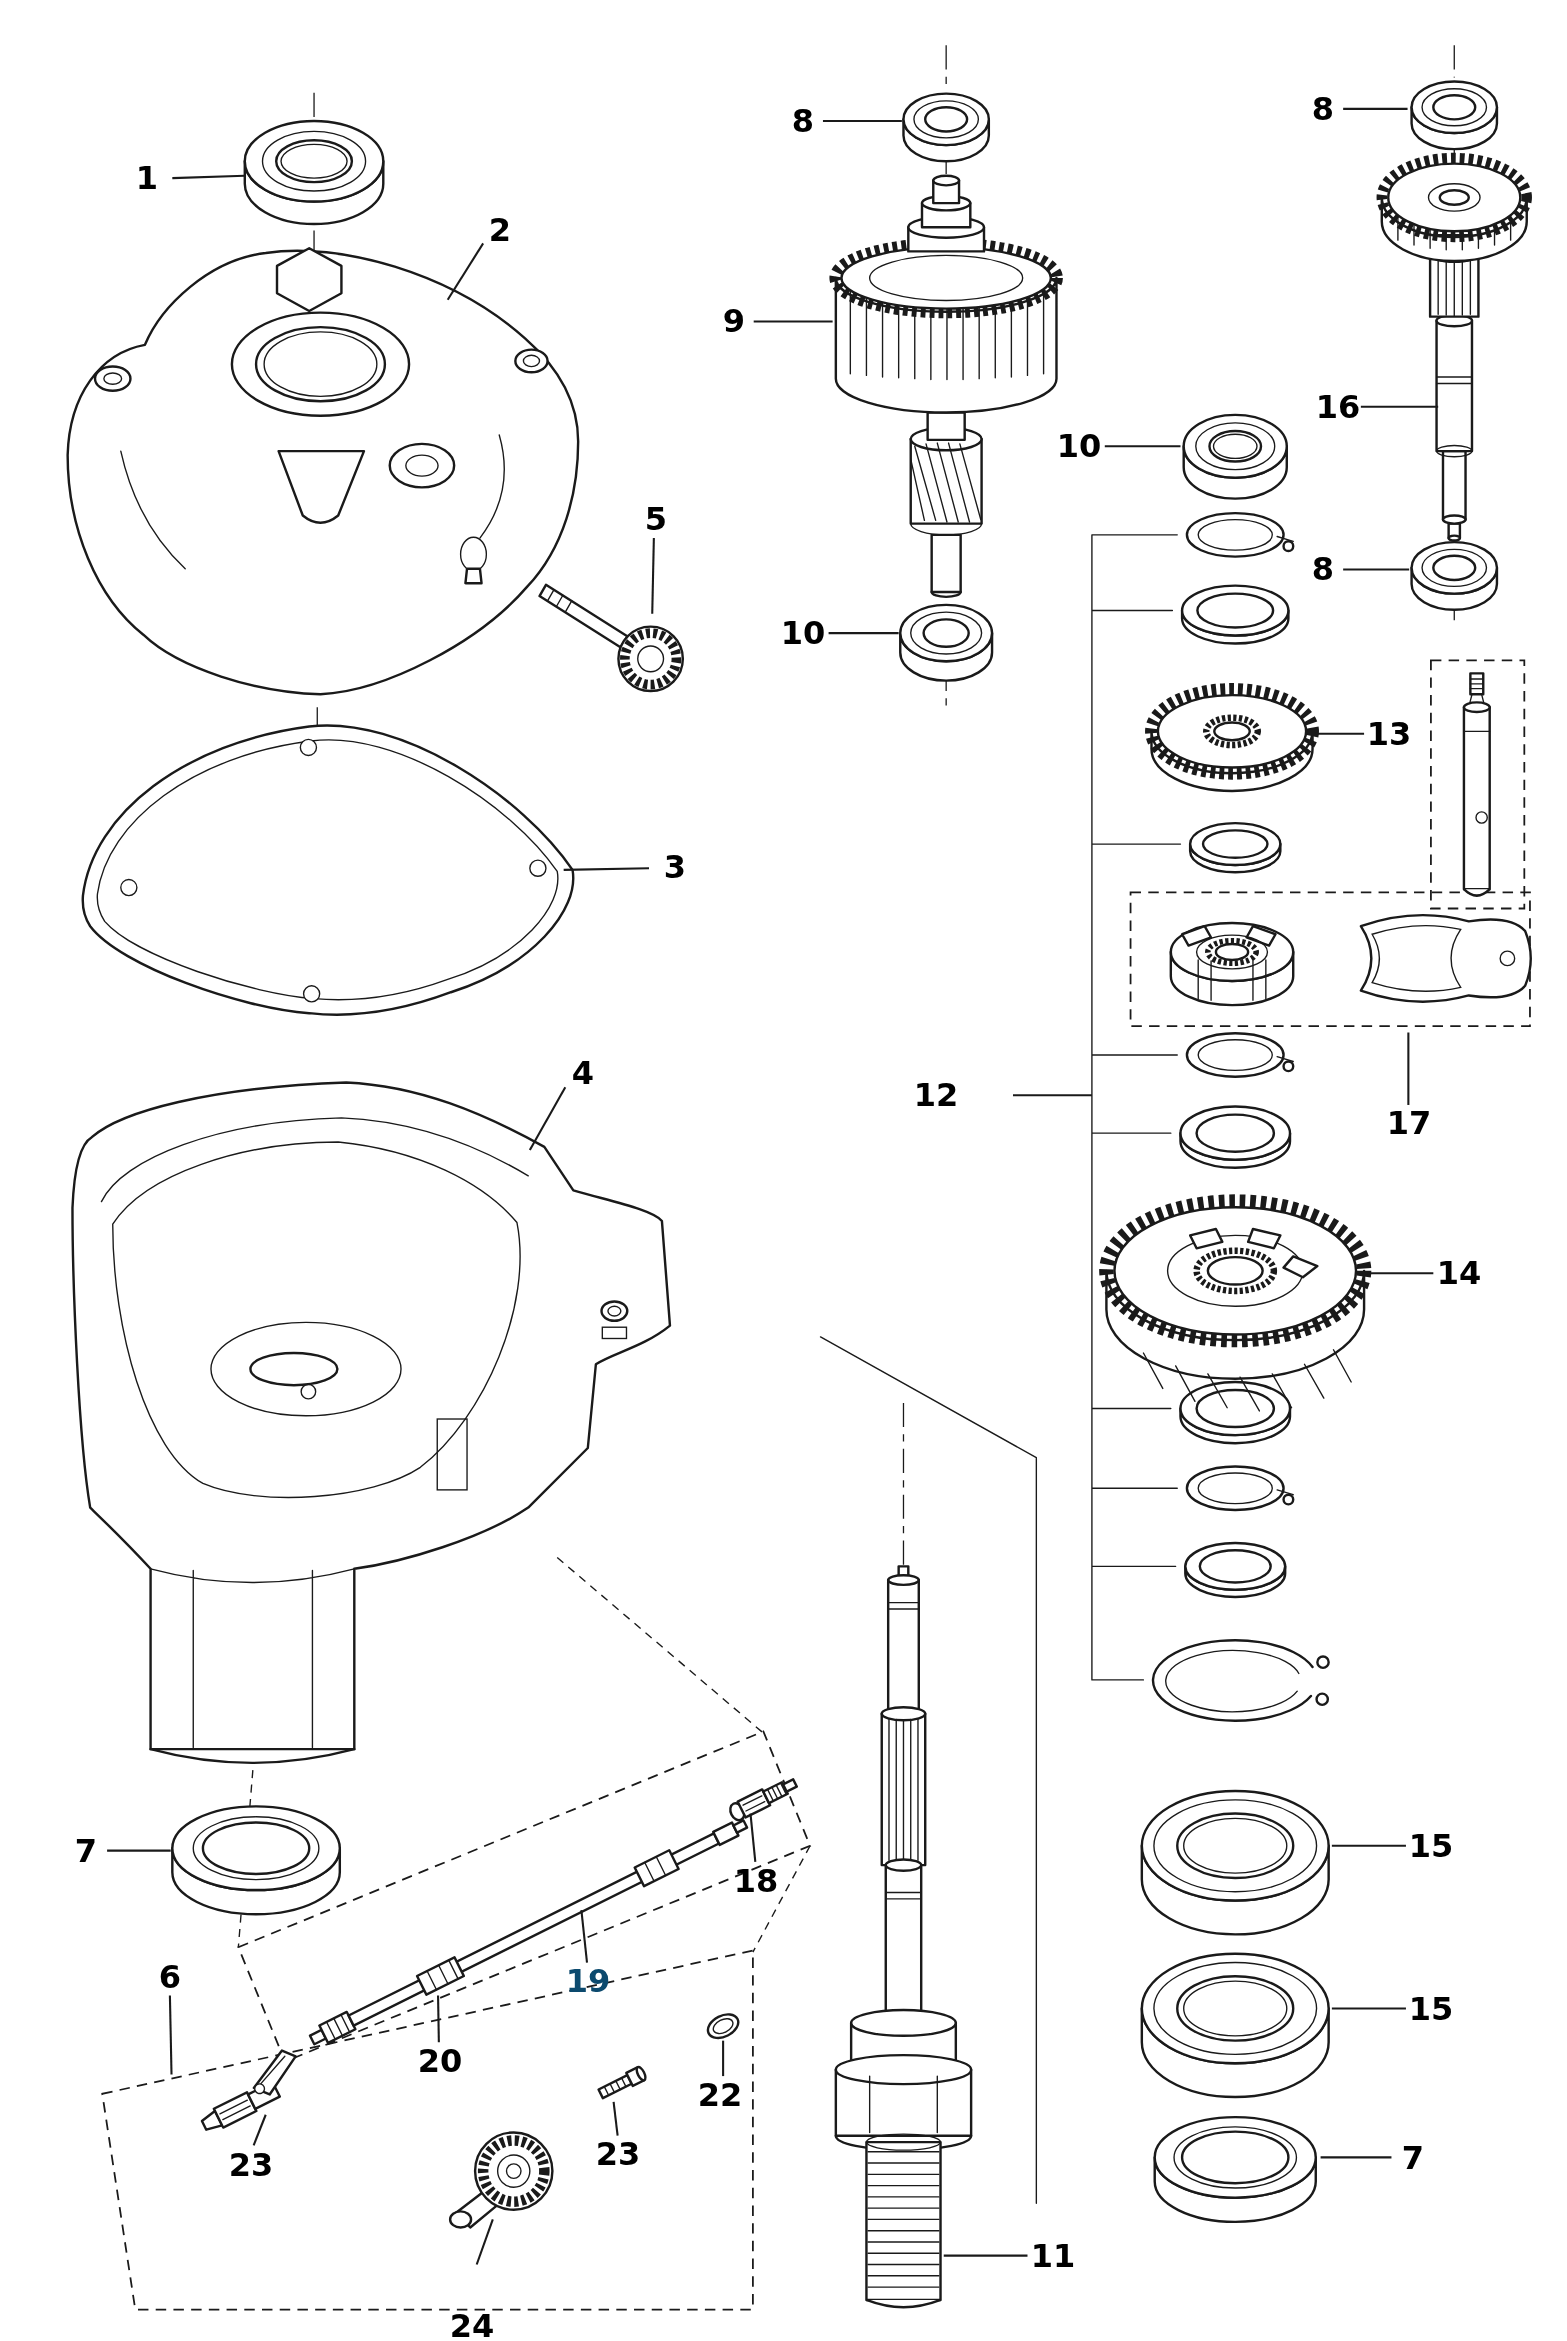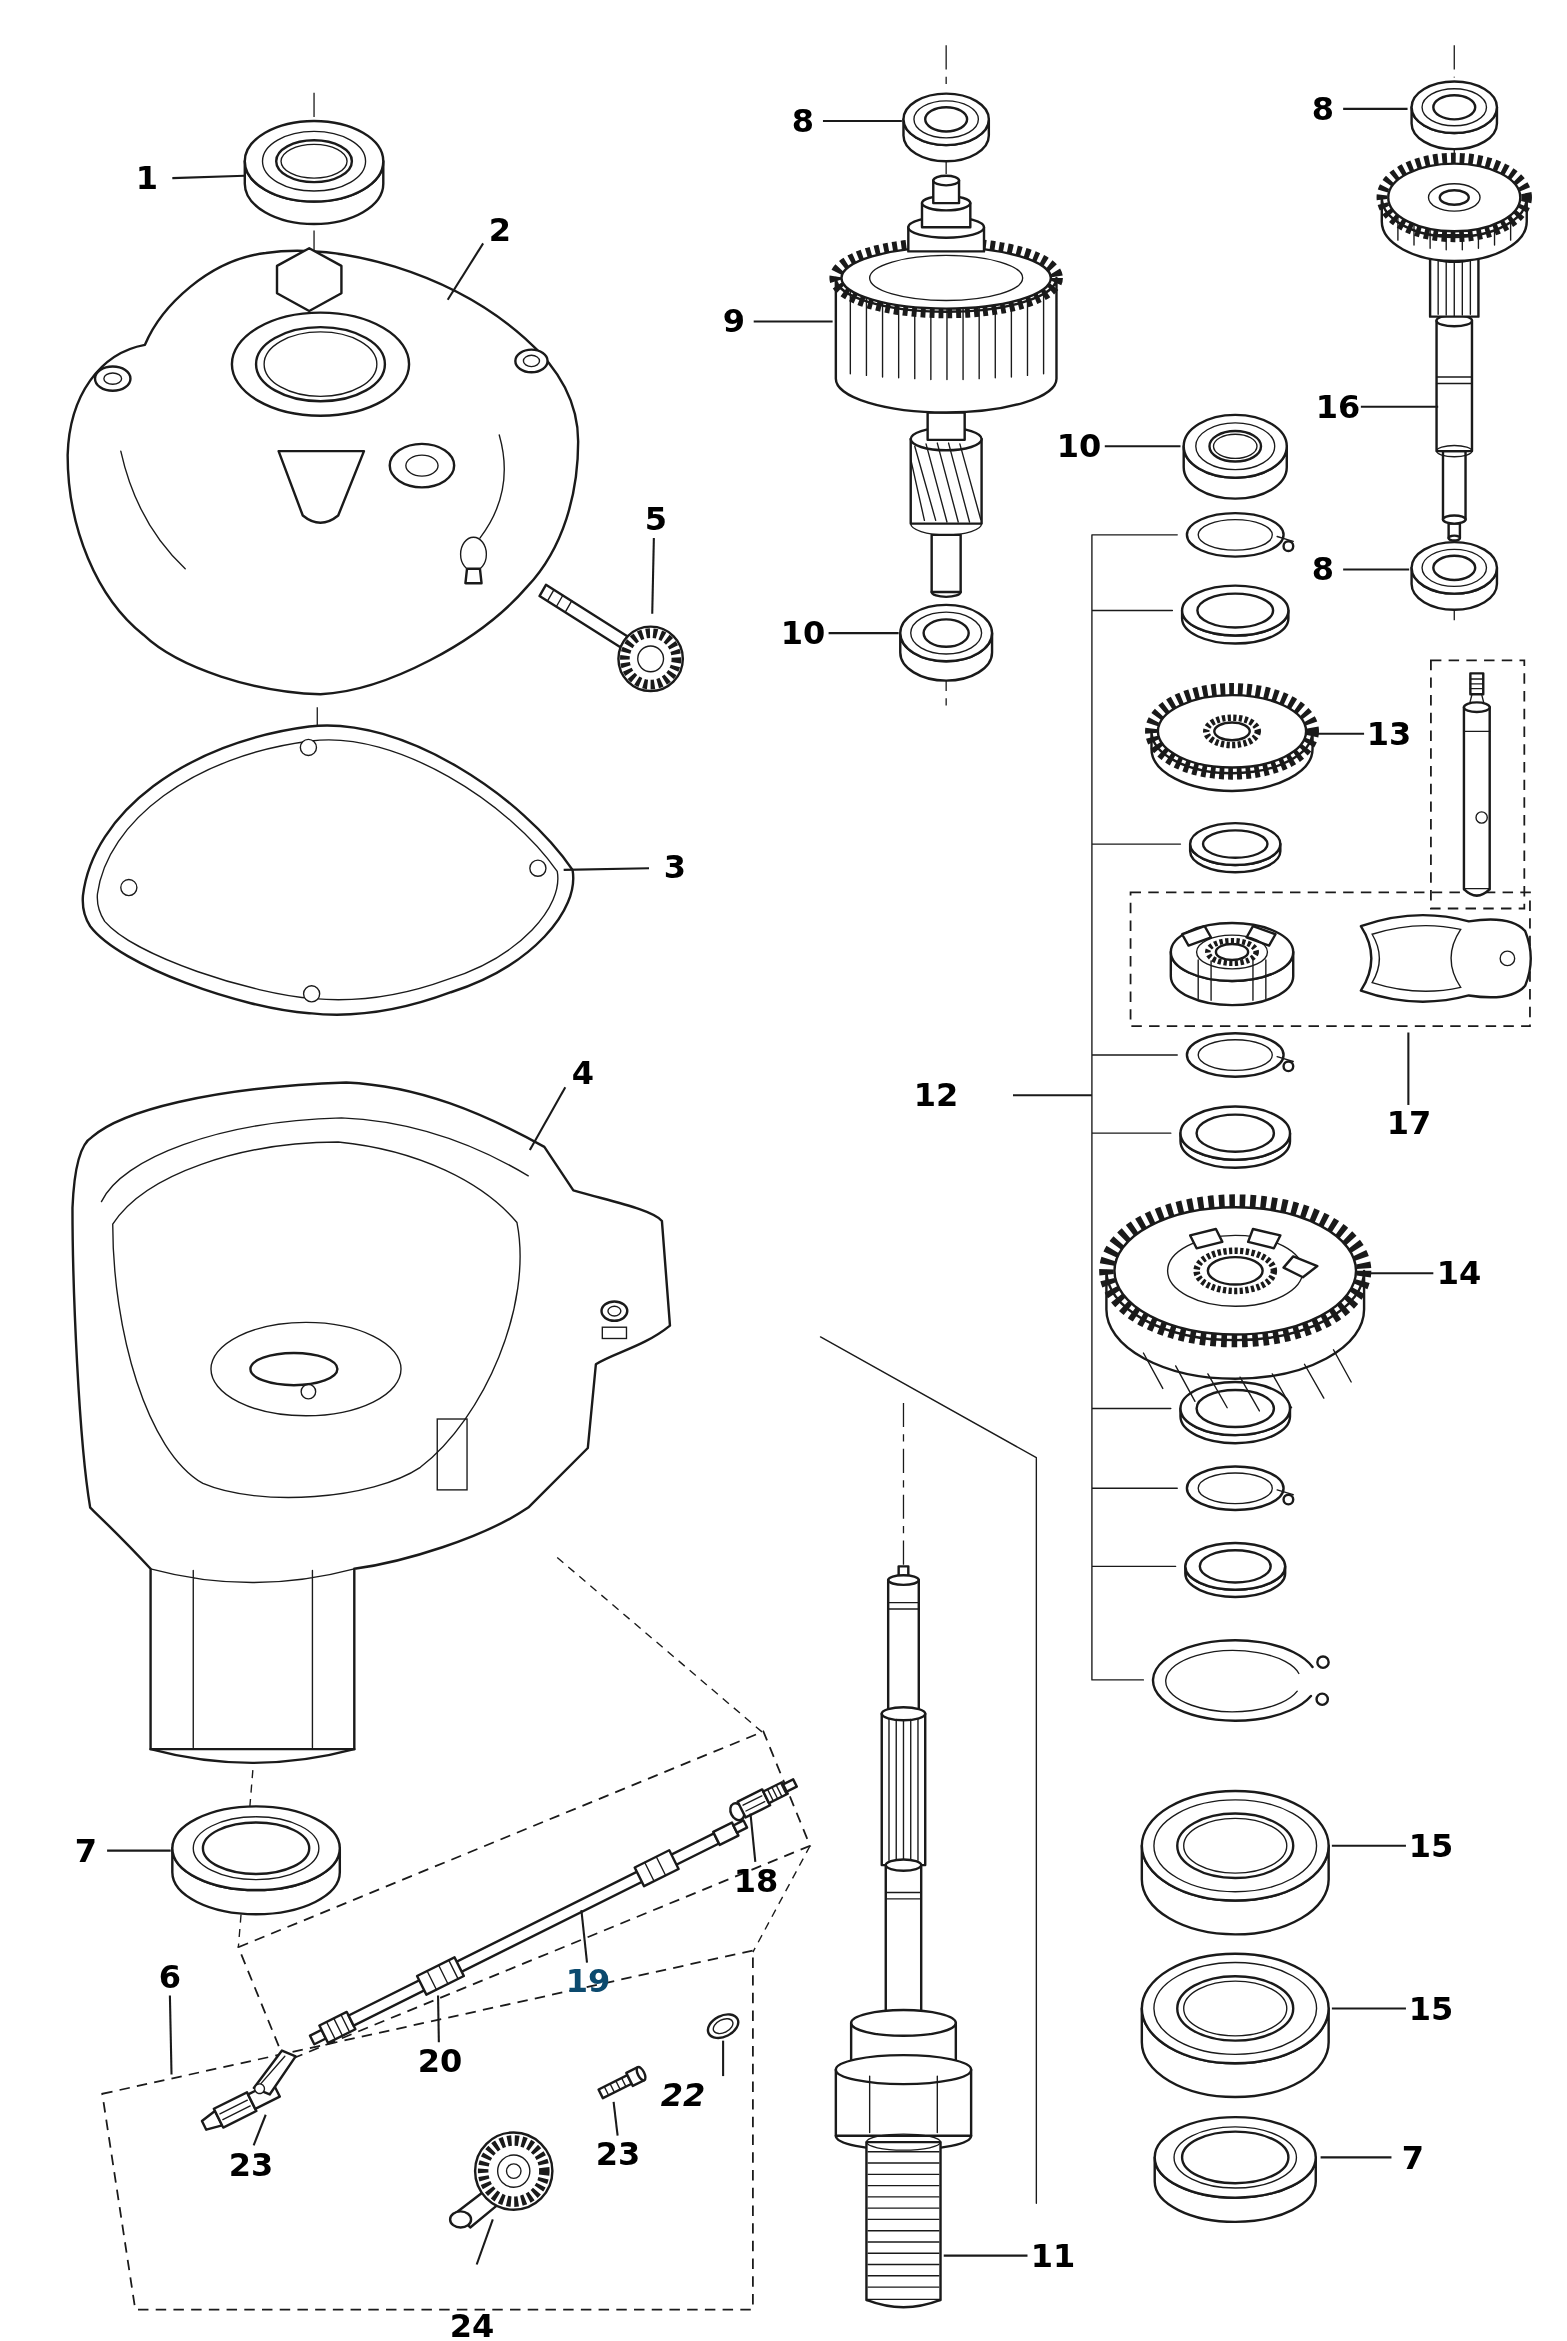--- a/index.html
+++ b/index.html
@@ -465,18 +465,18 @@
       <div class="callout" style="left: 1389px; top: 734px; color: rgb(0, 0, 0);">13</div>
       <div class="callout" style="left: 1459px; top: 1273px; color: rgb(0, 0, 0);">14</div>
       <div class="callout" style="left: 1431px; top: 1846px; color: rgb(0, 0, 0);">15</div>
       <div class="callout" style="left: 1431px; top: 2009px; color: rgb(0, 0, 0);">15</div>
       <div class="callout" style="left: 1338px; top: 407px; color: rgb(0, 0, 0);">16</div>
       <div class="callout" style="left: 1409px; top: 1123px; color: rgb(0, 0, 0);">17</div>
       <div class="callout" style="left: 756px; top: 1881px; color: rgb(0, 0, 0);">18</div>
       <div class="callout" style="left: 588px; top: 1981px; color: #0c4a6e;">19</div>
       <div class="callout" style="left: 440px; top: 2061px; color: rgb(0, 0, 0);">20</div>
       <div class="callout" style="left: 251px; top: 2165px; color: rgb(0, 0, 0);">23</div>
-      <div class="callout" style="left: 683px; top: 2095px; color: rgb(0, 0, 0); font-style: italic;">22</div>
+      <div class="callout" style="left: 720px; top: 2095px; color: rgb(0, 0, 0);">22</div>
       <div class="callout" style="left: 618px; top: 2154px; color: rgb(0, 0, 0);">23</div>
       <div class="callout" style="left: 472px; top: 2284px; color: rgb(0, 0, 0); margin-top: 42px;">24</div>
     </div>
 </div>
 
 
 </body></html>

